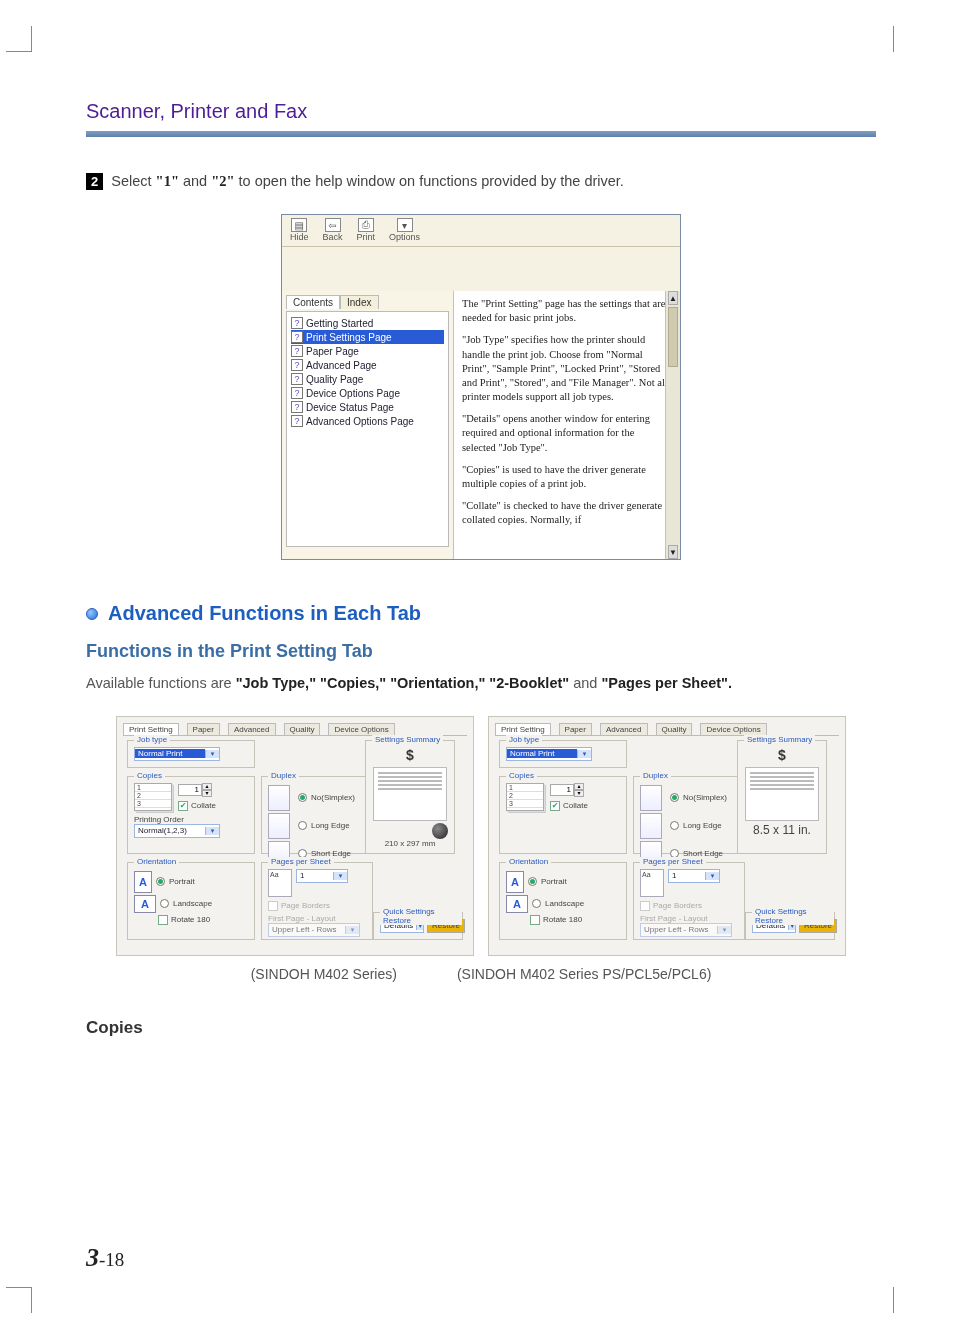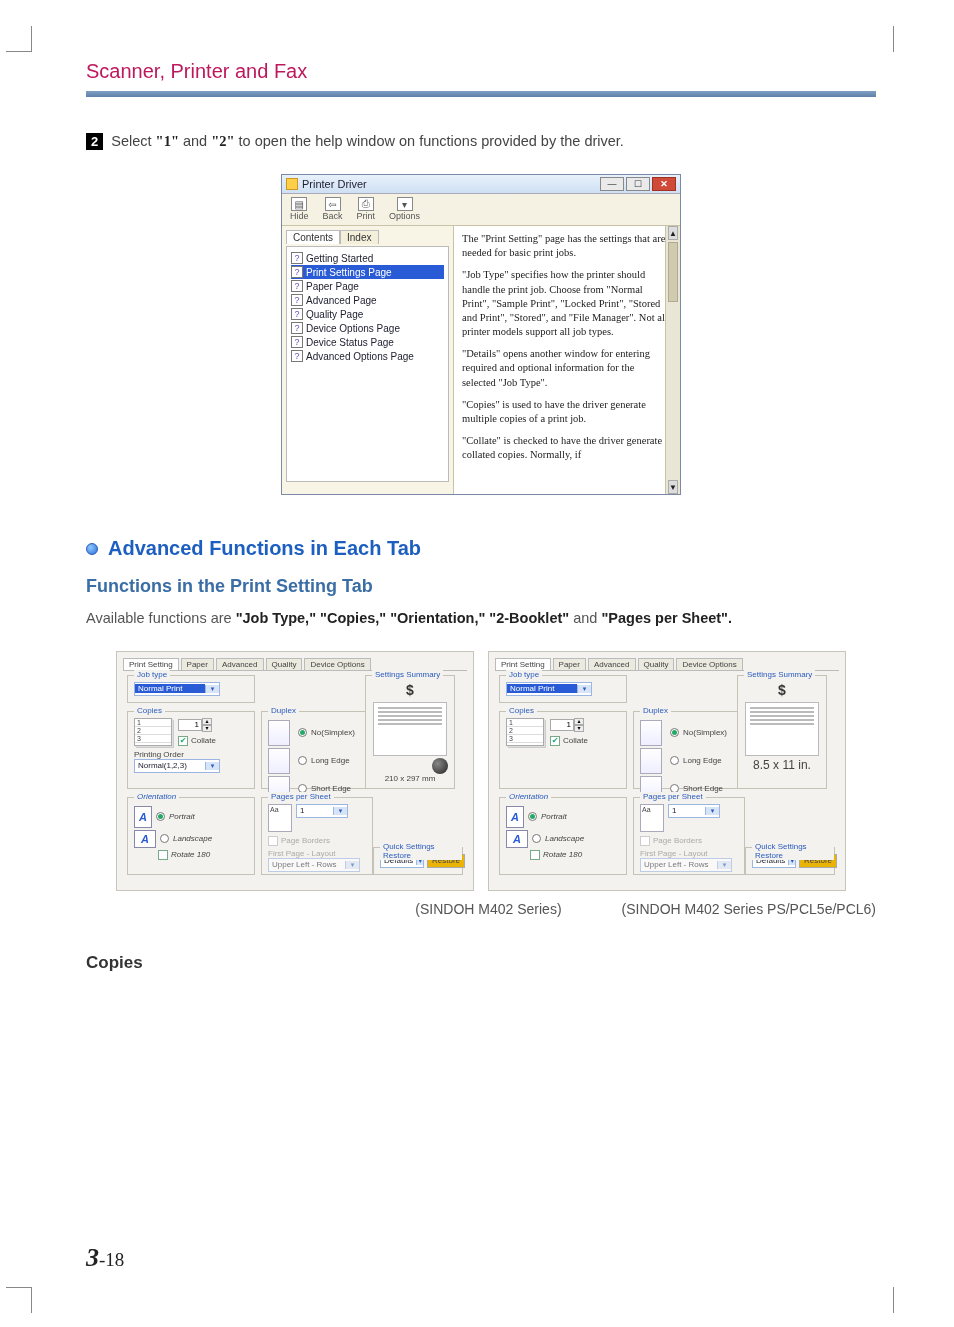--- a/index.html
+++ b/index.html
@@ -17,21 +17,21 @@
   .crop-tl { top: 26px; left: 6px; border-right: 1px solid #888; border-bottom: 1px solid #888; }
   .crop-tr { top: 26px; right: 35px; border-left: 1px solid #888; }
   .crop-bl { bottom: 14px; left: 6px; border-right: 1px solid #888; border-top: 1px solid #888; }
   .crop-br { bottom: 14px; right: 35px; border-left: 1px solid #888; }
 
   .page {
     position: absolute;
     left: 86px; top: 60px; width: 790px;
   }
   .chapter-title {
-    color: #be185d; font-size: 20px; font-weight: 500; padding-bottom: 8px;
+    color: #4c1d95; font-size: 20px; font-weight: 500; padding-bottom: 8px; margin-top: 40px;
   }
   .chapter-rule { height: 6px; background: linear-gradient(#7f9fc4, #5f80a8); margin-bottom: 36px; }
 
   .step-line { display: flex; align-items: baseline; gap: 8px; font-size: 14.5px; color: #444; margin-bottom: 24px; }
   .step-badge { display: inline-block; background: #000; color: #fff; font-weight: bold; font-size: 13px; padding: 1px 5px; }
   .qs { font-family: Georgia, serif; }
   .bold { font-weight: bold; color: #222; }
 
   
   .help-fig { display: flex; justify-content: center; margin-bottom: 42px; }
@@ -43,21 +43,21 @@
     display: flex; align-items: center; justify-content: space-between;
     padding: 2px 4px; border-bottom: 1px solid #aab;
   }
   .help-titlebar .ttl { display:flex; align-items:center; gap:4px; font-size:11px; color:#223; }
   .wbtns { display:flex; gap:2px; }
   .wbtn { width:24px; height:14px; border:1px solid #888; background:#eaeaea; display:flex; align-items:center; justify-content:center; font-size:9px; }
   .wbtn.close { background:#d04a3a; color:#fff; border-color:#a03020; font-weight:bold; }
   .help-toolbar { display:flex; gap:14px; padding:3px 8px 4px; border-bottom:1px solid #c9c3a8; }
   .tool { display:flex; flex-direction:column; align-items:center; font-size:9px; color:#555; }
   .tool-icon { width:16px; height:14px; border:1px solid #888; background:#fff; display:flex; align-items:center; justify-content:center; font-size:10px; }
-  .help-body { display:flex; height:268px; }
+  .help-body { display:flex; height:268px;margin-top:44px; }
   .help-left { width:172px; border-right:1px solid #c8c2a6; background:#f8f5e6; padding:2px 0; }
   .help-tabs { display:flex; gap:0; font-size:10px; margin:2px 0 2px 4px; }
   .htab { border:1px solid #bbb; border-bottom:none; background:#f3efda; padding:1px 6px; }
   .htab.sel { background:#fff; position:relative; z-index:1; }
   .tree { background:#fff; border:1px solid #bbb; margin:0 4px; height:236px; padding:4px 4px; overflow:hidden; }
   .tree-item { display:flex; align-items:center; gap:3px; font-size:10px; color:#223; padding:1px 0; }
   .tree-item.sel { background:#2a5bd7; color:#fff; }
   .qicon { width:12px; height:12px; border:1px solid #777; color:#6a4fbf; display:flex; align-items:center; justify-content:center; font-size:9px; background:#fff; }
   .help-right { flex:1; background:#fff; padding:6px 10px 6px 8px; font-family: Georgia, 'Times New Roman', serif; font-size:10.5px; color:#222; position:relative; }
   .help-right p { margin-bottom:8px; line-height:1.35; }
@@ -74,30 +74,30 @@
   .sub-title { color:#3a6ea5; font-size:18px; font-weight:600; margin-bottom:10px; }
   .body-text { font-size:14.5px; color:#555; line-height:1.65; margin-bottom:6px; }
   .body-text .bold { color:#222; font-weight:bold; }
 
   
   .ps-row { display:flex; justify-content:center; gap:14px; margin:20px 0 10px; }
   .ps-dialog {
     width:358px; height:240px; background:#f3f2ee; border:1px solid #c8c5bb;
     font-size:8px; color:#444; position:relative; padding:6px 6px;
   }
-  .ps-tabs { display:flex; gap:2px; font-size:8px; }
+  .ps-tabs { display:flex; gap:8px; font-size:8px; }
   .pstab { border:1px solid #bbb; border-bottom:none; background:#ece9df; padding:1px 5px; }
   .pstab.active { background:#fff; }
   .ps-inner { background:#f3f2ee; border-top:1px solid #bbb; padding:6px 4px 4px; height:216px; position:relative; }
   .fs { border:1px solid #c5c2b6; padding:6px 6px 6px 6px; position:absolute; background:#f3f2ee; }
   .fs-title { position:absolute; top:-6px; left:6px; background:#f3f2ee; padding:0 3px; color:#2a5bbf; font-size:8px; }
   .fs.jobtype { left:4px; top:4px; width:128px; height:28px; }
   .fs.copies { left:4px; top:40px; width:128px; height:78px; }
   .fs.duplex { left:138px; top:40px; width:112px; height:78px; }
-  .fs.orient { left:4px; top:126px; width:128px; height:78px;font-style:italic; }
+  .fs.orient { left:4px; top:126px; width:128px; height:78px; }
   .fs.pps { left:138px; top:126px; width:112px; height:78px; }
   .fs.summary { right:12px; top:4px; width:90px; height:114px; }
   .fs.qsr { right:4px; top:176px; width:90px; height:28px; }
   .dropdown { display:flex; align-items:center; border:1px solid #9bb6e3; background:#fff; height:14px; font-size:8px; }
   .dropdown .dval { padding:0 3px; flex:1; color:#223; }
   .dropdown .darrow { width:14px; background:#d7e4f7; border-left:1px solid #9bb6e3; text-align:center; font-size:7px; color:#2a5bbf; }
   .dropdown.sel .dval { background:#2a5bd7; color:#fff; }
   .chk { display:flex; align-items:center; gap:3px; font-size:8px; }
   .chk .box { width:10px; height:10px; border:1px solid #7a8; background:#fff; display:flex; align-items:center; justify-content:center; font-size:8px; color:#2a7; }
   .radio-row { display:flex; align-items:center; gap:4px; font-size:8px; margin:2px 0; }
@@ -110,21 +110,21 @@
   .dupicon { width:22px; height:26px; border:1px solid #aab; background:linear-gradient(#fff,#eef); margin-right:4px; }
   .sdoll { font-size:14px; font-weight:bold; color:#333; text-align:center; }
   .summary-preview { border:1px solid #bbb; background:#fff; height:54px; width:74px; margin:4px auto 2px; display:flex; flex-direction:column; gap:2px; padding:4px; }
   .summary-preview .ln { height:2px; background:#bbb; }
   .mini-btn { border:1px solid #aaa; background:#eab308; padding:0 4px; font-size:8px; height:14px; display:inline-flex; align-items:center; }
   .spin { display:flex; align-items:center; }
   .spin input { width:24px; height:12px; border:1px solid #aaa; font-size:8px; text-align:right; padding-right:2px; }
   .spin .spn { display:flex; flex-direction:column; }
   .spin .spn button { width:10px; height:7px; font-size:6px; line-height:5px; border:1px solid #aaa; background:#eee; padding:0; }
   .dim { color:#aaa; }
-  .ps-captions { display:flex; justify-content:flex-end; gap:60px; font-size:14px; color:#555; margin-bottom:36px; }
+  .ps-captions { display:flex; justify-content:center; gap:60px; font-size:14px; color:#555; margin-bottom:36px; }
 
   .copies-head { font-size:17px; font-weight:600; color:#333; margin-bottom:10px; }
 
   .page-number { position:absolute; left:86px; bottom:54px; font-family: Georgia, serif; font-style:italic; font-size:26px; font-weight:bold; color:#222; }
   .page-number .small { font-style:normal; font-size:19px; font-weight:normal; }
 </style>
 </head>
 <body>
 
 <div class="crop-tl"></div>
@@ -138,31 +138,20 @@
 
   <div class="step-line">
     <span class="step-badge">2</span>
     <span>
       <span>Select </span><span class="qs bold">"1"</span><span> and </span><span class="qs bold">"2"</span><span> to open the help window on functions provided by the driver.</span>
     </span>
   </div>
 
   <div class="help-fig">
     <div class="help-window">
-      <div class="help-titlebar">
-        <div class="ttl">
-          <span style="width:12px;height:12px;background:#ffcf4a;border:1px solid #cc9a20;display:inline-block;"></span>
-          <span>Printer Driver</span>
-        </div>
-        <div class="wbtns">
-          <div class="wbtn">—</div>
-          <div class="wbtn">☐</div>
-          <div class="wbtn close">✕</div>
-        </div>
-      </div>
       <div class="help-toolbar">
         <div class="tool">
             <div class="tool-icon">▤</div>
             <span>Hide</span>
           </div>
         <div class="tool">
             <div class="tool-icon">⇦</div>
             <span>Back</span>
           </div>
         <div class="tool">

